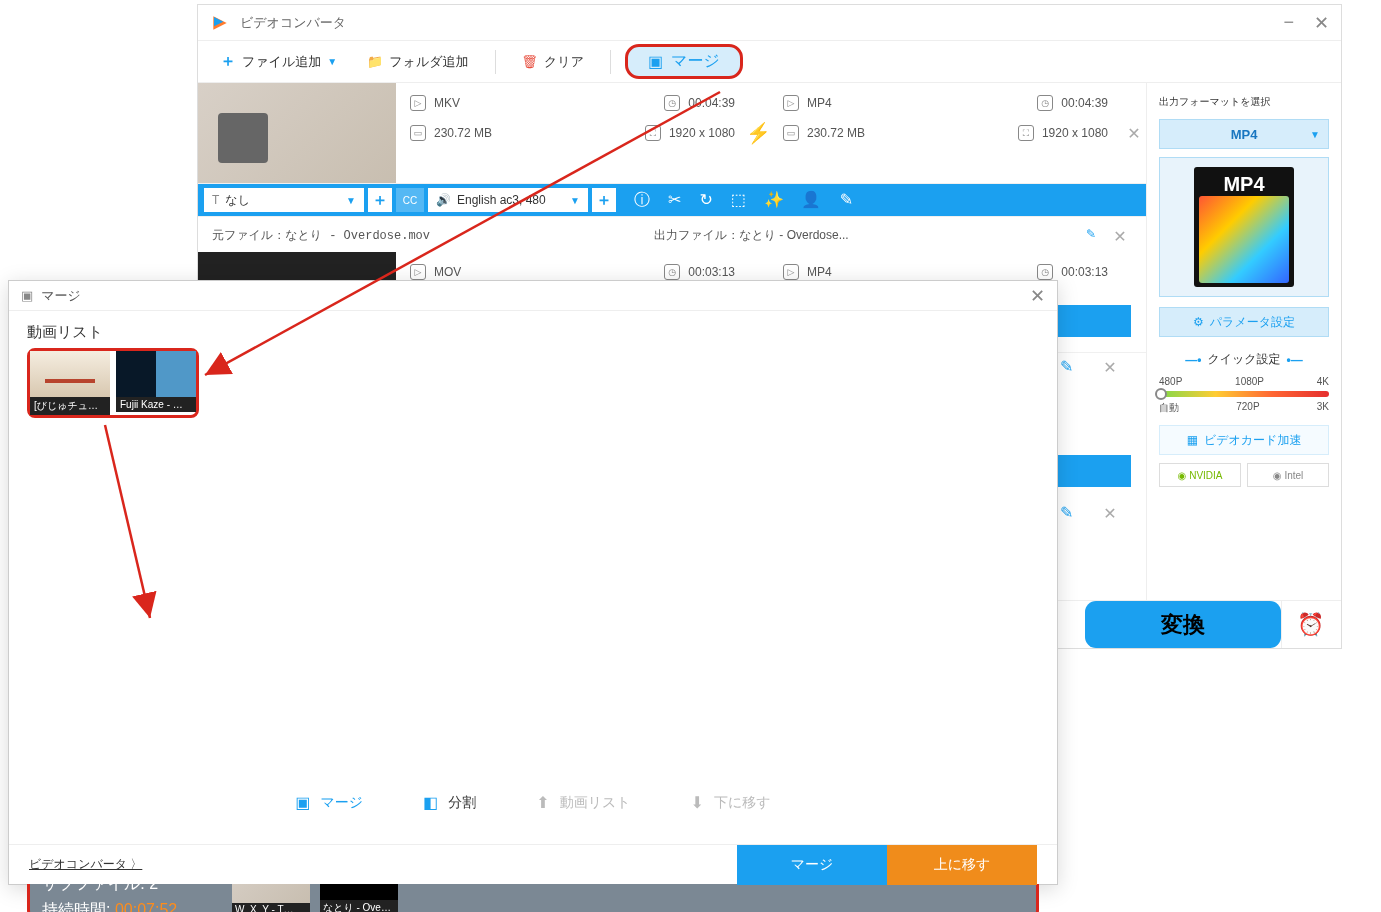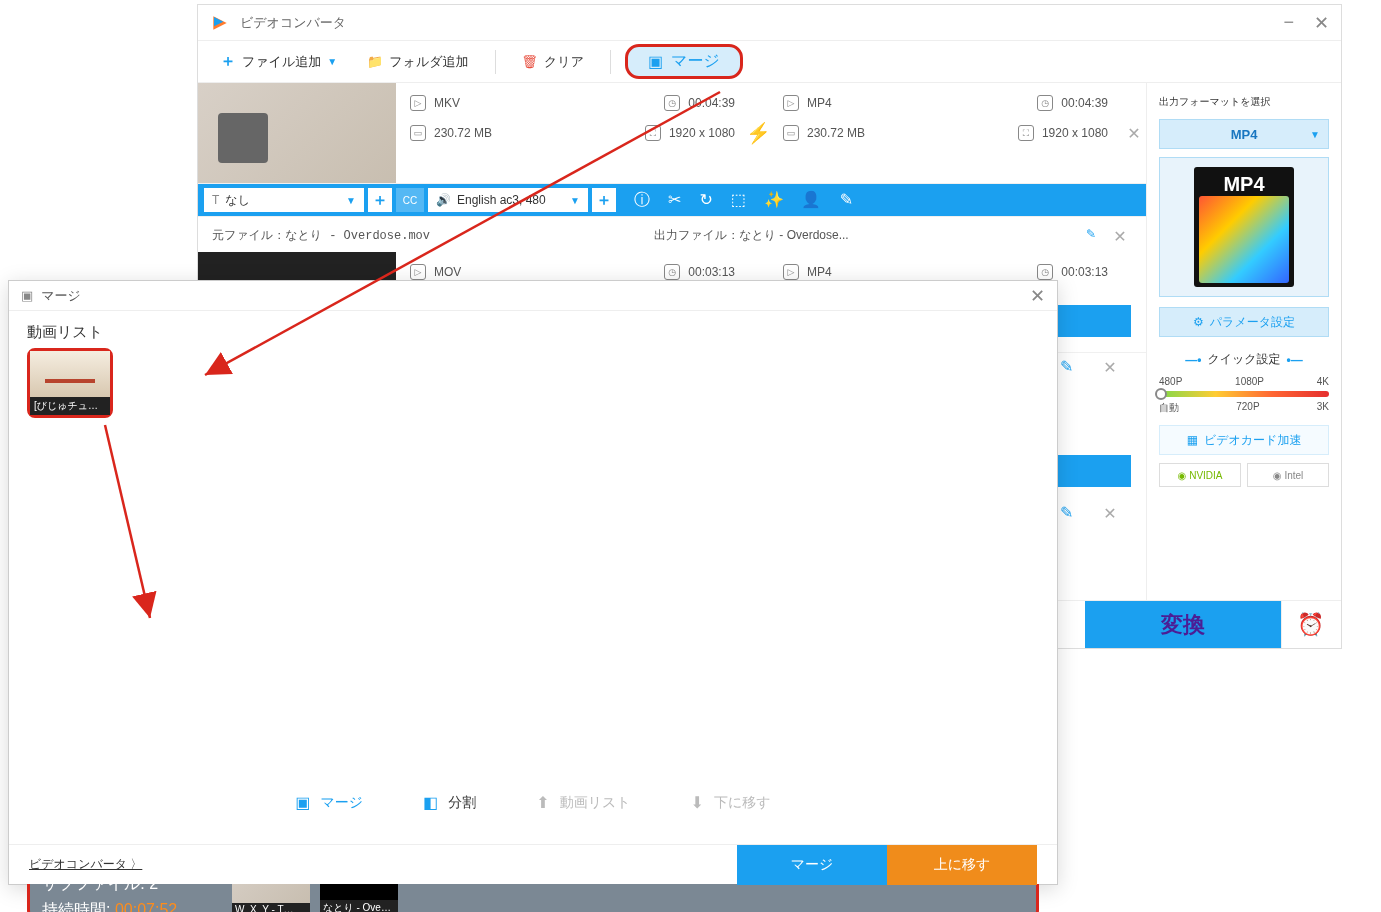--- a/index.html
+++ b/index.html
@@ -68,21 +68,21 @@
 .quality-scale { font-size: 10px; color: #555; margin-bottom: 4px; display:flex; justify-content:space-between;}
 .quality-bar { height: 6px; background: linear-gradient(90deg,#7fd84a,#ffcc33,#ff6633,#e52e2e); border-radius:3px; position:relative; margin-bottom:4px;}
 .quality-bar .handle { position:absolute; left:-4px; top:-3px; width:12px; height:12px; border:2px solid #888; border-radius:50%; background:#fff;}
 .video-accel { width:100%; height:30px; border:1px solid #d6edfb; background:#f5fbff; display:flex; align-items:center; justify-content:center; gap:6px; font-size:12px; color:#1ba0f0; margin: 10px 0 8px;}
 .gpu-row { display:flex; gap:6px;}
 .gpu-badge { flex:1; height:24px; border:1px solid #ddd; display:flex; align-items:center; justify-content:center; font-size:10px; gap:3px;}
 .gpu-badge.nv { color:#76b900;}
 .gpu-badge.intel { color:#888;}
 
 .convert-bar { position:absolute; bottom:0; left:0; right:0; height:48px; display:flex; border-top:1px solid #eee;}
-.convert-btn { flex:1; background:#1ba0f0; color:#4c1d95; font-size:22px; display:flex; align-items:center; justify-content:center; cursor:pointer; font-weight:bold;}
+.convert-btn { flex:1; background:#1ba0f0; color:#000000; font-size:22px; display:flex; align-items:center; justify-content:center; cursor:pointer; font-weight:bold;border-radius:11px;}
 .clock-btn { width:60px; display:flex; align-items:center; justify-content:center; color:#1ba0f0; font-size:22px; cursor:pointer; border-left:1px solid #eee;}
 
 
 .ext-row { position: absolute; height: 32px; background: #1ba0f0; }
 .ext-close { position: absolute; width:24px; height:24px; color:#aaa; font-size:16px; display:flex; align-items:center; justify-content:center; cursor:pointer;}
 
 
 .merge-dialog { position: absolute; left: 8px; top: 280px; width: 1050px; height: 605px; background: #fff; border: 1px solid #ccc; box-shadow: 0 4px 20px rgba(0,0,0,0.15); }
 .md-title { height: 30px; display: flex; align-items: center; padding: 0 12px; font-size: 13px; color: #555; border-bottom:1px solid #eee;}
 .md-title .merge-ico { margin-right: 8px; color: #888; }
@@ -335,20 +335,24 @@
     <span>マージ</span>
     <span class="close-md">✕</span>
   </div>
   <div class="md-body">
     <div class="md-list-label">動画リスト</div>
     <div class="thumb-list">
       <div class="thumb-item">
         <div class="timg a"></div>
         <div class="tlabel">[びじゅチュー…</div>
       </div>
+      <div class="thumb-item">
+        <div class="timg b"></div>
+        <div class="tlabel">Fujii Kaze - …</div>
+      </div>
     </div>
 
     <div class="md-actions">
       <div class="md-act active">
           <span class="i">▣</span>
           <span>マージ</span>
         </div>
       <div class="md-act split">
           <span class="i" style="color:#1ba0f0">◧</span>
           <span>分割</span>

